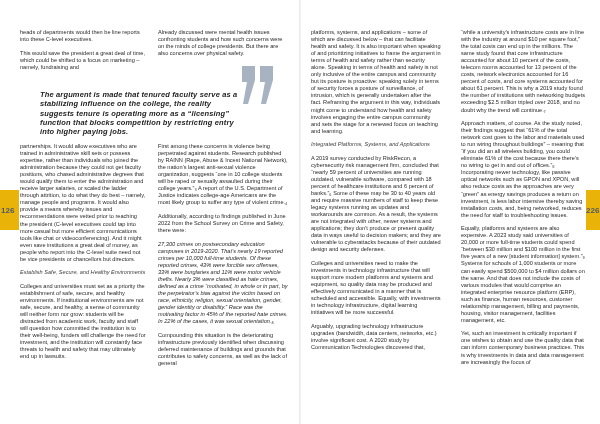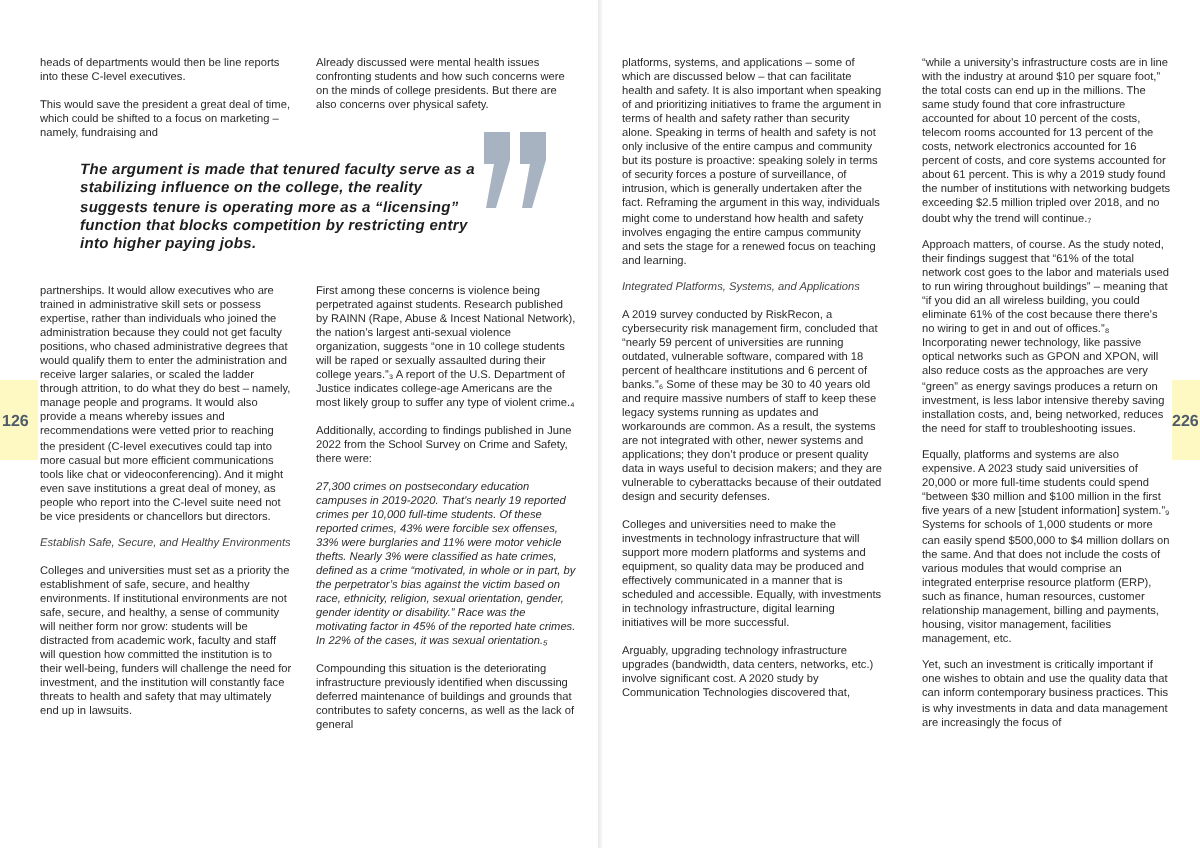--- a/index.html
+++ b/index.html
@@ -13,26 +13,26 @@
   .col { position:absolute; font-size:5.6px; line-height:7.05px; }
   .col p { margin:0 0 6.5px 0; }
   .col p.ital { font-style:italic; }
   .col p.sub { font-style:italic; color:#444; }
   .c1 { left:20px; top:29px; width:126px; }
   .c1b { left:20px; top:143px; width:126px; }
   .c2 { left:158px; top:29px; width:130px; }
   .c2b { left:158px; top:143px; width:130px; }
   .c3 { left:311px; top:29px; width:130px; }
   .c4 { left:461px; top:29px; width:125px; }
-  .pullquote { position:absolute; left:40px; top:80px; width:205px;
+  .pullquote { position:absolute; left:40px; top:90px; width:205px;
                font-size:7.5px; line-height:9.3px; font-weight:bold; font-style:italic;
                color:#1e1e1e; letter-spacing:0.15px; }
   .quote-mark { position:absolute; left:240px; top:66px; width:36px; height:40px; }
   .pagenum { position:absolute; top:190px; width:16px; height:40px;
-             background:#fef9c3; color:#4d5a6a; font-size:8px; font-weight:bold;
+             background:#eab308; color:#4d5a6a; font-size:8px; font-weight:bold;
              display:flex; align-items:center; justify-content:center; }
   .pagenum.l { left:0; width:18px; justify-content:flex-start; padding-left:1px; }
   .pagenum.r { left:586px; width:14px; justify-content:flex-start; padding-left:0; }
 </style>
 </head>
 <body>
 
 <div class="page left">
   <div class="col c1">
     <p>heads of departments would then be line reports into these C-level executives.</p>

